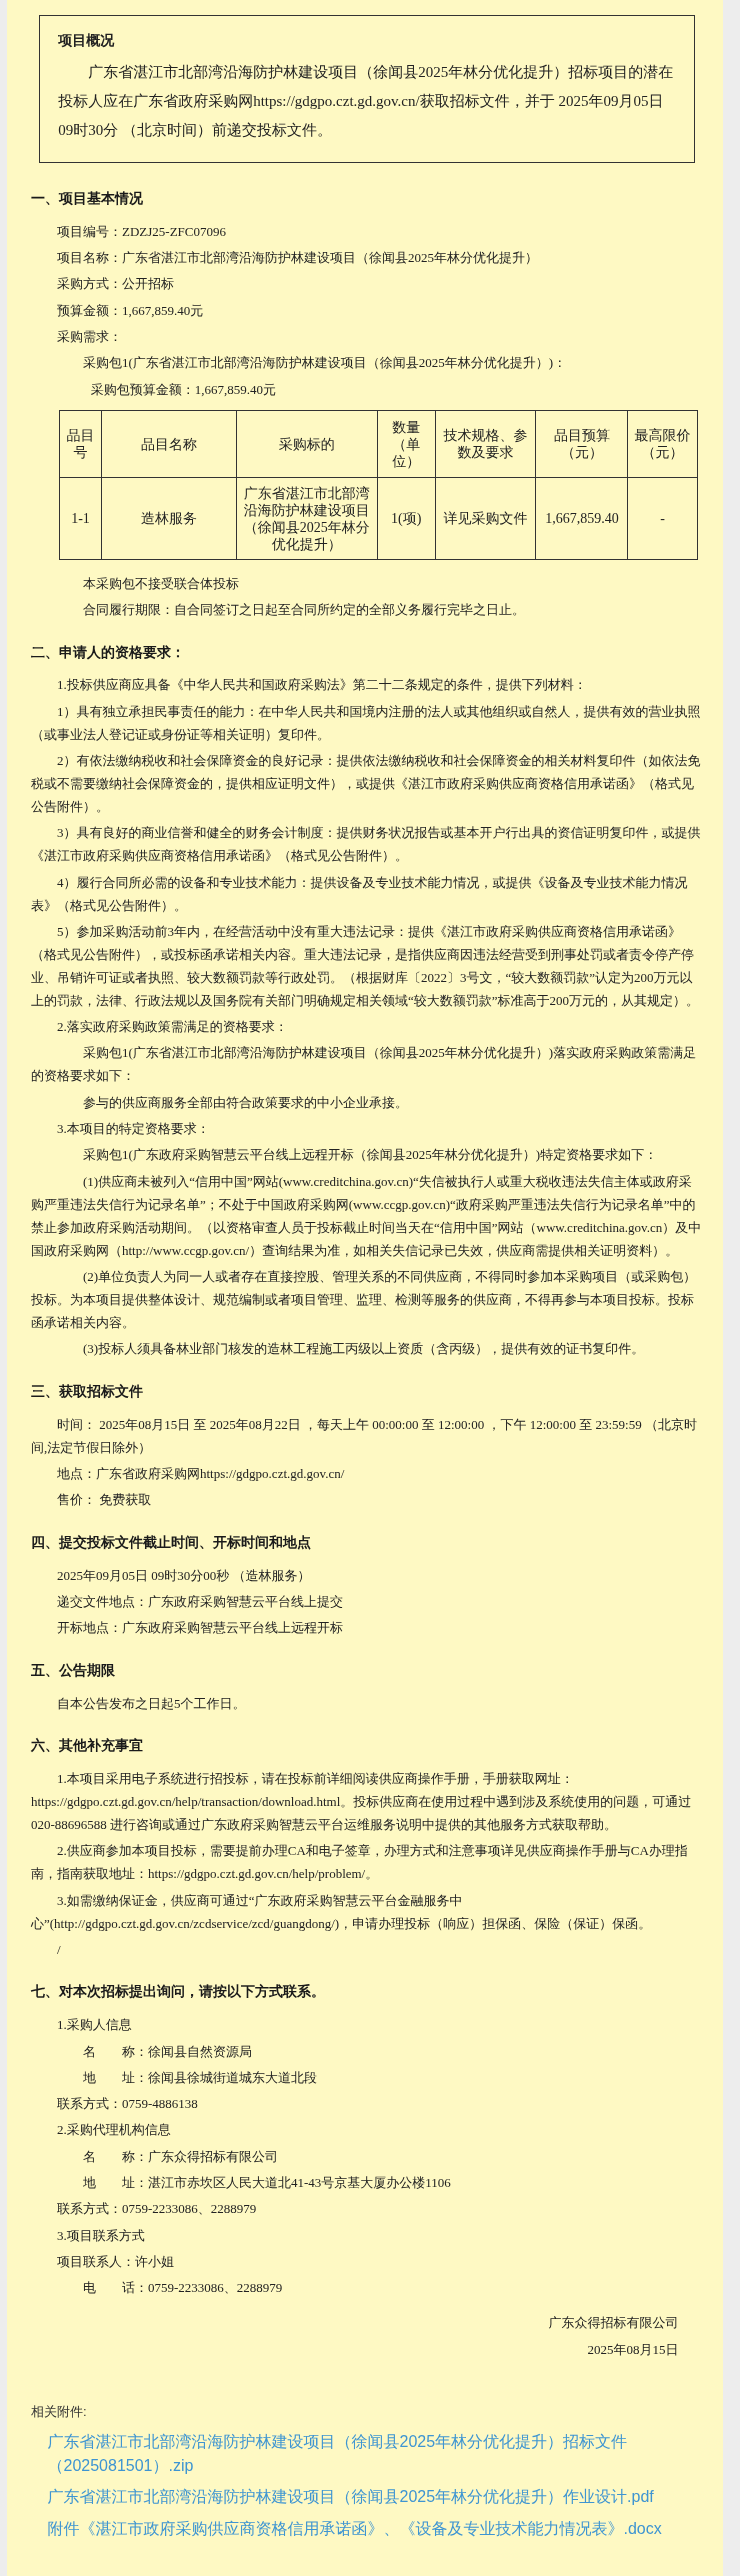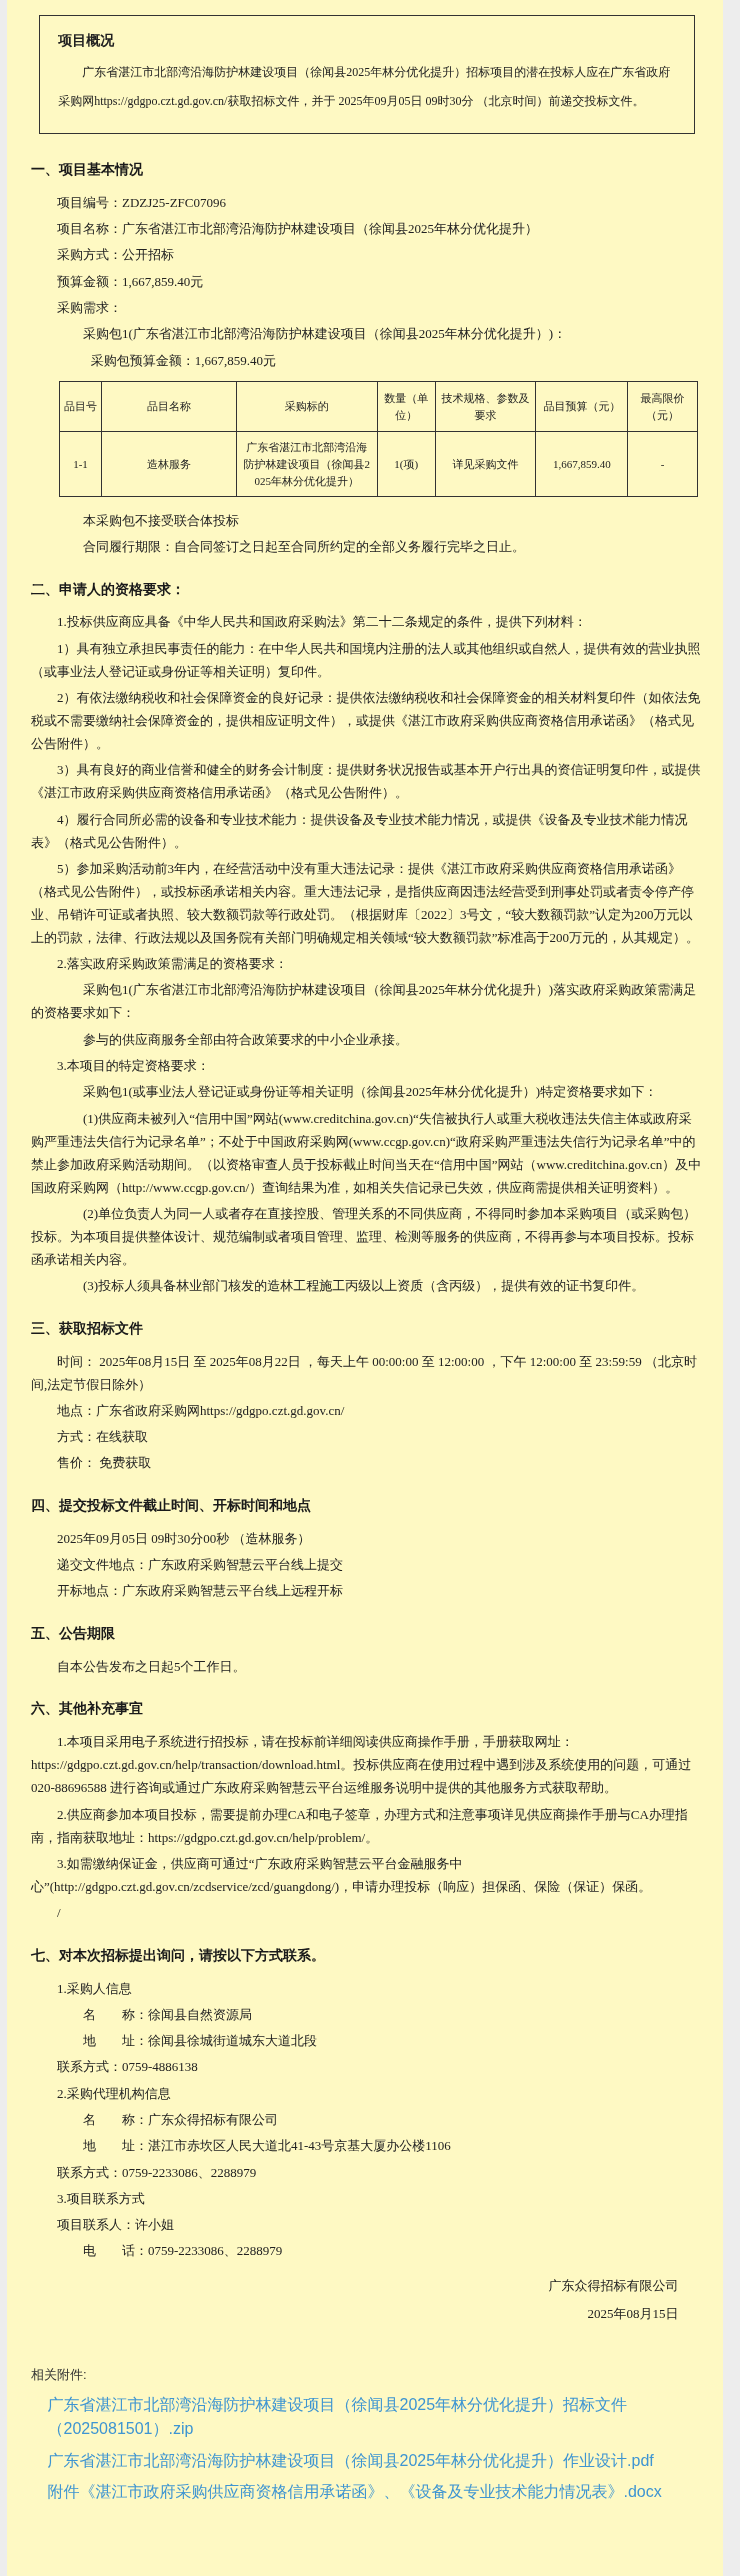--- a/index.html
+++ b/index.html
@@ -44,31 +44,31 @@
     padding:9.8px 18px 16.3px 18px;
   }
   .overview-box .ov-title {
     font-weight:bold;
     font-size:14px;
     margin:3.3px 0 6.5px 0;
     line-height:23px;
   }
   .overview-box p {
     margin:0;
-    font-size:12px;
+    font-size:15px;
     line-height:29px;
     text-indent:2em;
   }
 
   
   table.items {
     border-collapse:collapse;
     margin:9.8px 0 11.4px 28px;
     width:calc(100% - 33px);
-    font-size:11px;
+    font-size:14px;
     table-layout:fixed;
   }
   table.items th, table.items td {
     border:0.8px solid #333;
     padding:6.5px 4.9px;
     text-align:center;
     line-height:17px;
     font-weight:normal;
     word-break:break-all;
   }
@@ -156,29 +156,28 @@
     <p class="line">1.投标供应商应具备《中华人民共和国政府采购法》第二十二条规定的条件，提供下列材料：</p>
     <p class="line">1）具有独立承担民事责任的能力：在中华人民共和国境内注册的法人或其他组织或自然人，提供有效的营业执照（或事业法人登记证或身份证等相关证明）复印件。</p>
     <p class="line">2）有依法缴纳税收和社会保障资金的良好记录：提供依法缴纳税收和社会保障资金的相关材料复印件（如依法免税或不需要缴纳社会保障资金的，提供相应证明文件），或提供《湛江市政府采购供应商资格信用承诺函》（格式见公告附件）。</p>
     <p class="line">3）具有良好的商业信誉和健全的财务会计制度：提供财务状况报告或基本开户行出具的资信证明复印件，或提供《湛江市政府采购供应商资格信用承诺函》（格式见公告附件）。</p>
     <p class="line">4）履行合同所必需的设备和专业技术能力：提供设备及专业技术能力情况，或提供《设备及专业技术能力情况表》（格式见公告附件）。</p>
     <p class="line">5）参加采购活动前3年内，在经营活动中没有重大违法记录：提供《湛江市政府采购供应商资格信用承诺函》（格式见公告附件），或投标函承诺相关内容。重大违法记录，是指供应商因违法经营受到刑事处罚或者责令停产停业、吊销许可证或者执照、较大数额罚款等行政处罚。（根据财库〔2022〕3号文，“较大数额罚款”认定为200万元以上的罚款，法律、行政法规以及国务院有关部门明确规定相关领域“较大数额罚款”标准高于200万元的，从其规定）。</p>
     <p class="line">2.落实政府采购政策需满足的资格要求：</p>
     <p class="line i2">采购包1(广东省湛江市北部湾沿海防护林建设项目（徐闻县2025年林分优化提升）)落实政府采购政策需满足的资格要求如下：</p>
     <p class="line i2">参与的供应商服务全部由符合政策要求的中小企业承接。</p>
     <p class="line">3.本项目的特定资格要求：</p>
-    <p class="line i2">采购包1(或事业法人登记证或身份证等相关证明（徐闻县2025年林分优化提升）)特定资格要求如下：</p>
+    <p class="line i2">采购包1(广东政府采购智慧云平台线上远程开标（徐闻县2025年林分优化提升）)特定资格要求如下：</p>
     <p class="line i2">(1)供应商未被列入“信用中国”网站(www.creditchina.gov.cn)“失信被执行人或重大税收违法失信主体或政府采购严重违法失信行为记录名单”；不处于中国政府采购网(www.ccgp.gov.cn)“政府采购严重违法失信行为记录名单”中的禁止参加政府采购活动期间。（以资格审查人员于投标截止时间当天在“信用中国”网站（www.creditchina.gov.cn）及中国政府采购网（http://www.ccgp.gov.cn/）查询结果为准，如相关失信记录已失效，供应商需提供相关证明资料）。</p>
     <p class="line i2">(2)单位负责人为同一人或者存在直接控股、管理关系的不同供应商，不得同时参加本采购项目（或采购包）投标。为本项目提供整体设计、规范编制或者项目管理、监理、检测等服务的供应商，不得再参与本项目投标。投标函承诺相关内容。</p>
     <p class="line i2">(3)投标人须具备林业部门核发的造林工程施工丙级以上资质（含丙级），提供有效的证书复印件。</p>
 
     <h2 class="sec">三、获取招标文件</h2>
     <p class="line">时间： 2025年08月15日 至 2025年08月22日 ，每天上午 00:00:00 至 12:00:00 ，下午 12:00:00 至 23:59:59 （北京时间,法定节假日除外）</p>
     <p class="line">地点：广东省政府采购网https://gdgpo.czt.gd.gov.cn/</p>
-    <p class="line">方式：在线获取</p>
     <p class="line">售价： 免费获取</p>
 
     <h2 class="sec">四、提交投标文件截止时间、开标时间和地点</h2>
     <p class="line">2025年09月05日 09时30分00秒 （造林服务）</p>
     <p class="line">递交文件地点：广东政府采购智慧云平台线上提交</p>
     <p class="line">开标地点：广东政府采购智慧云平台线上远程开标</p>
 
     <h2 class="sec">五、公告期限</h2>
     <p class="line">自本公告发布之日起5个工作日。</p>
 

